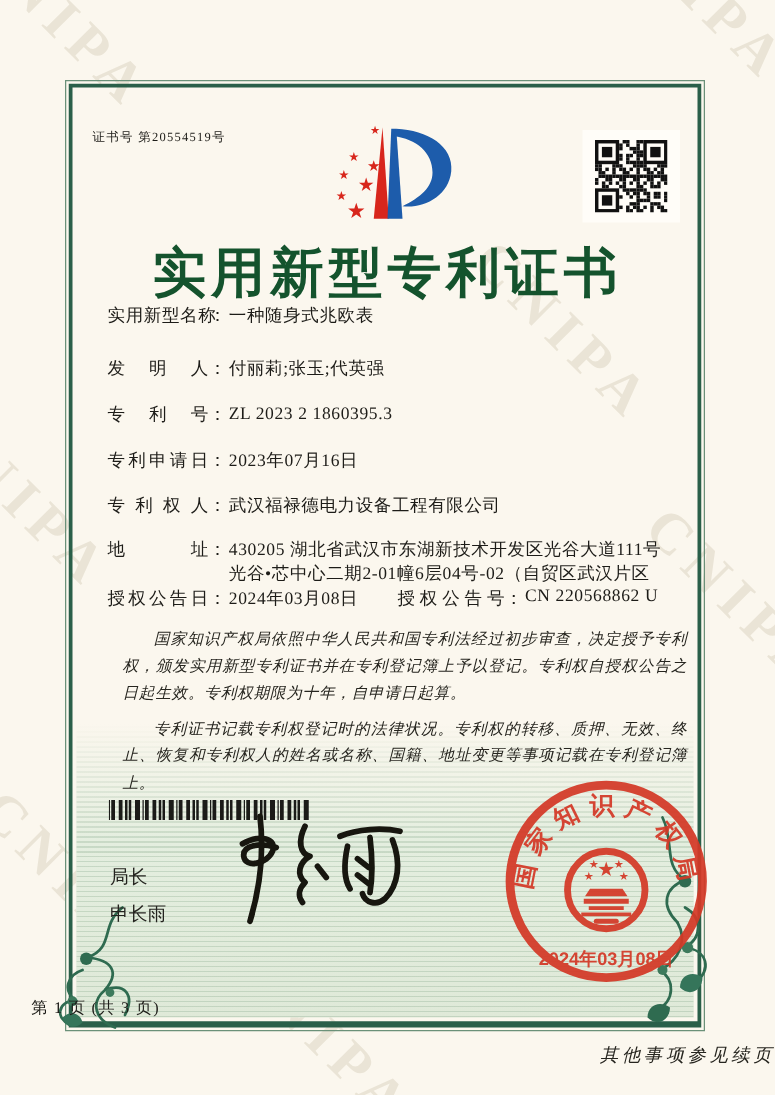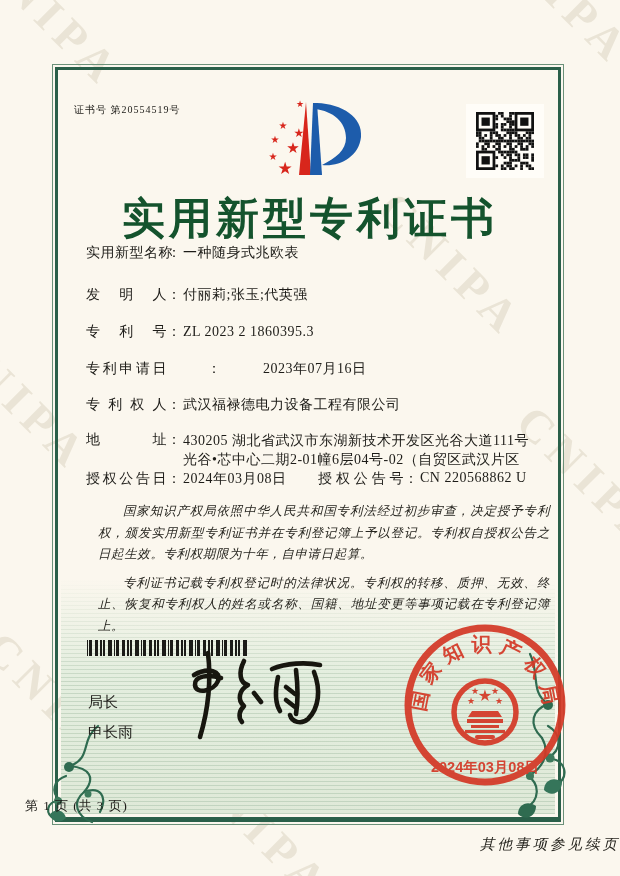--- a/index.html
+++ b/index.html
@@ -335,21 +335,21 @@
     <div class="frow" style="top:42px;">
       <span class="f-label">发 明 人</span>
       <span class="f-colon">：</span>
       <span class="f-value">付丽莉;张玉;代英强</span>
     </div>
     <div class="frow" style="top:79px;align-items:center;">
       <span class="f-label">专 利 号</span>
       <span class="f-colon">：</span>
       <span class="f-value">ZL 2023 2 1860395.3</span>
     </div>
-    <div class="frow" style="top:116px;gap:40px;">
+    <div class="frow" style="top:116px;">
       <span class="f-label">专利申请日</span>
       <span class="f-colon">：</span>
       <span class="f-value">2023年07月16日</span>
     </div>
     <div class="frow" style="top:152px;">
       <span class="f-label">专 利 权 人</span>
       <span class="f-colon">：</span>
       <span class="f-value">武汉福禄德电力设备工程有限公司</span>
     </div>
     <div class="frow" style="top:187px;">

